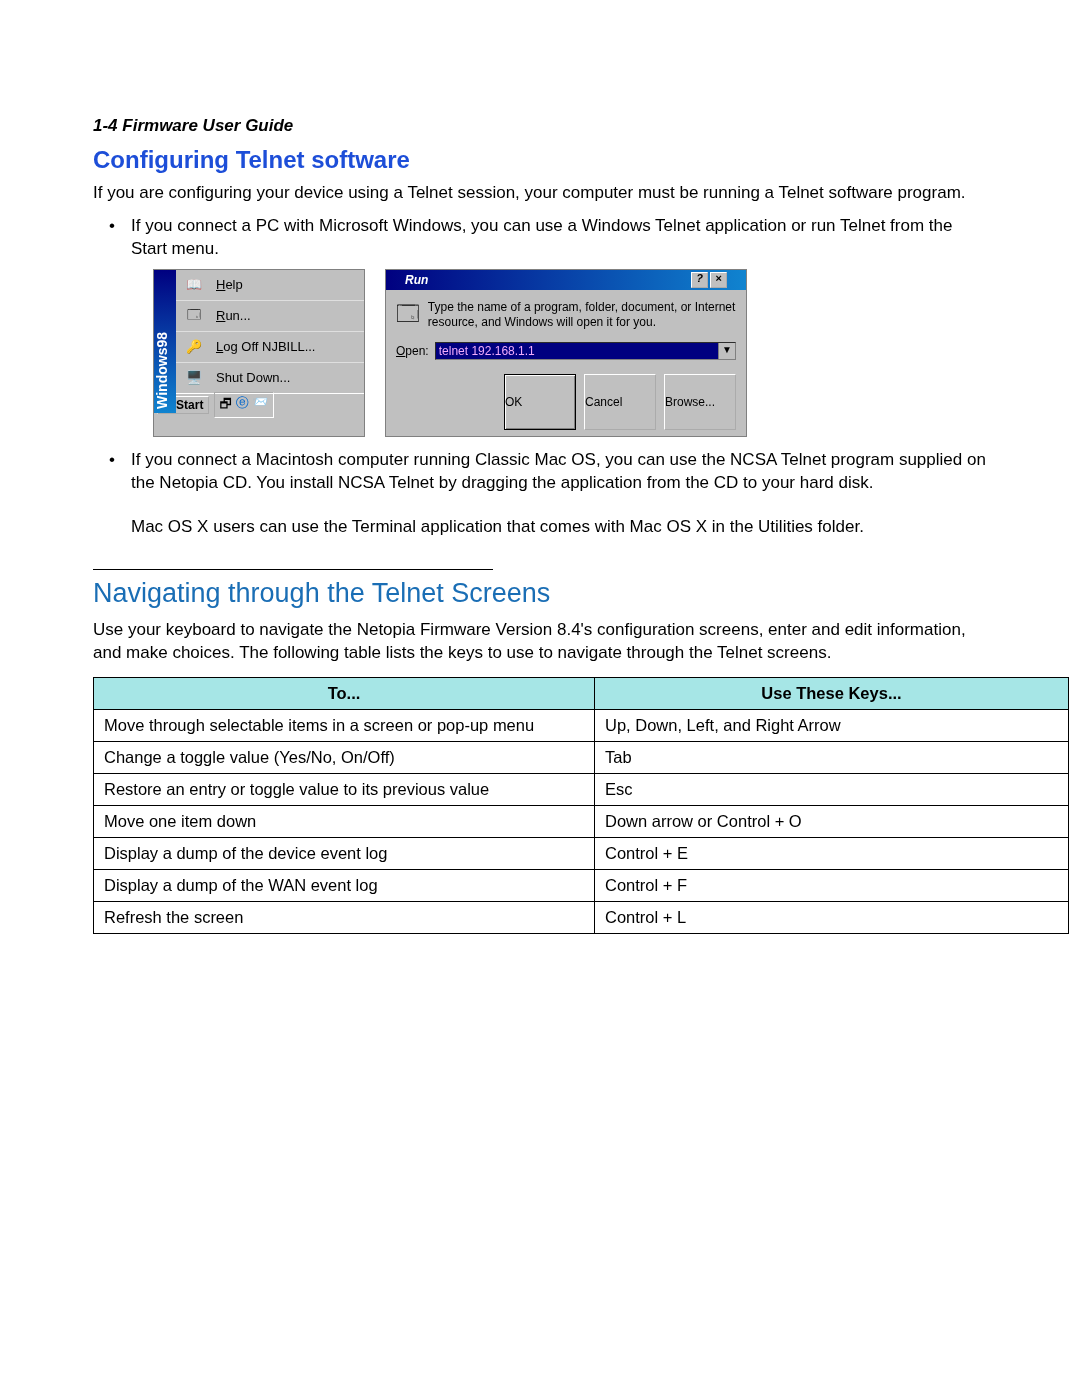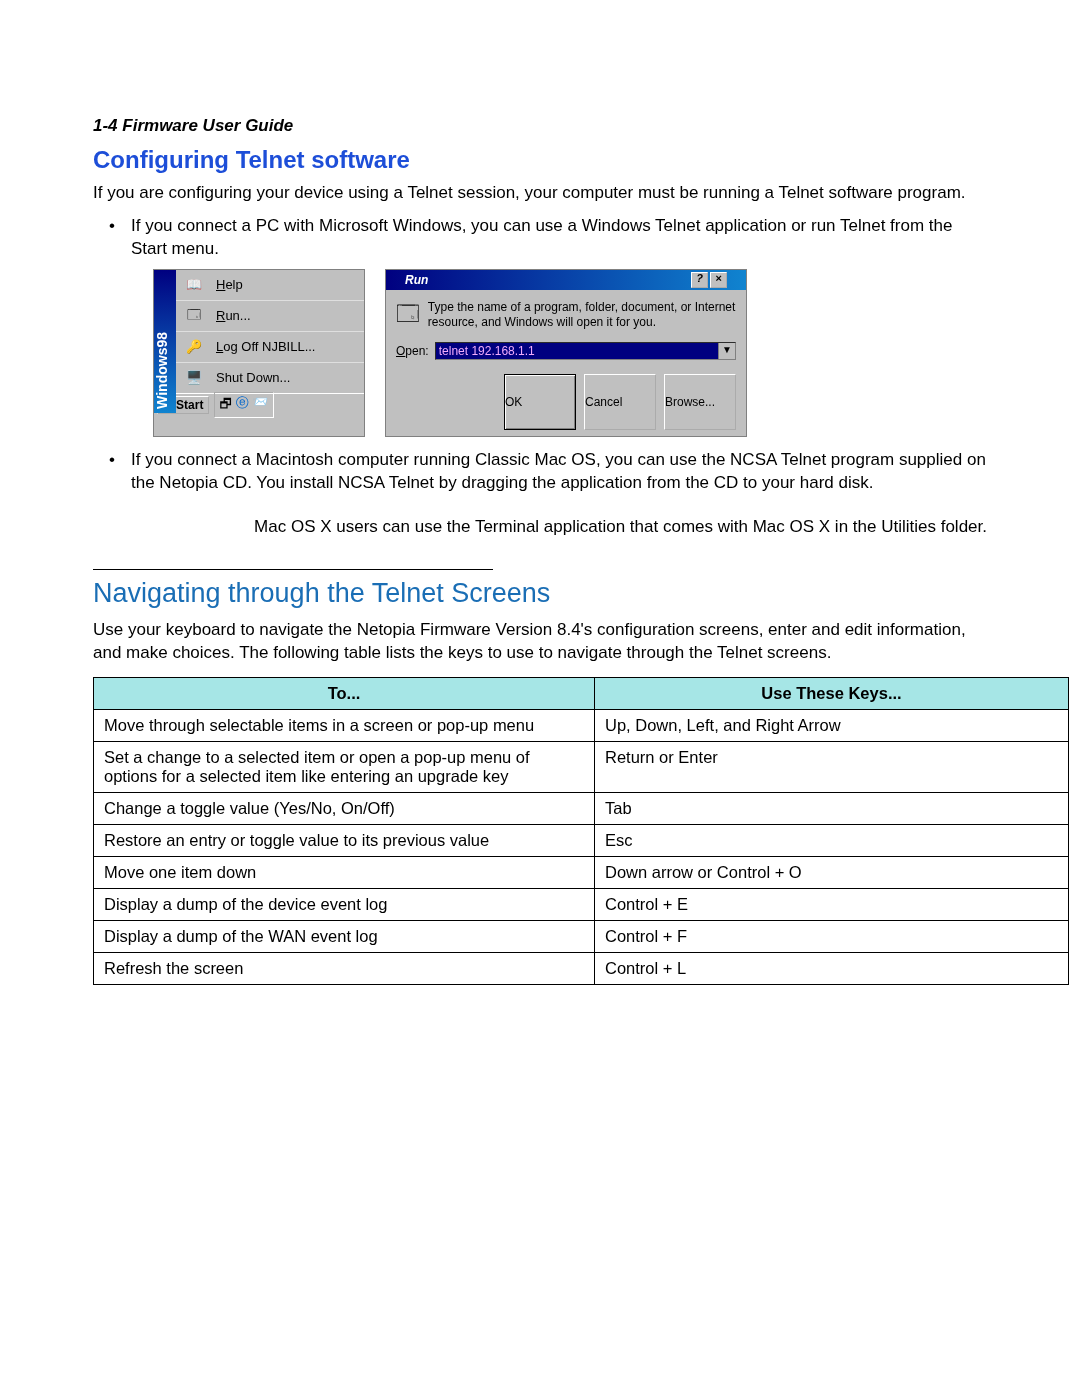--- a/index.html
+++ b/index.html
@@ -226,21 +226,21 @@
     font-weight: bold;
     padding: 6px 4px;
     border: 1px solid #000;
   }
   table.keys td {
     border: 1px solid #000;
     padding: 6px 10px;
     vertical-align: top;
   }
   table.keys th:first-child, table.keys td:first-child { width: 480px; }
-  .sub-after-bullet { margin-left: 38px; line-height: 1.35; margin-top: 21px; text-align: right;}
+  .sub-after-bullet { margin-left: 38px; line-height: 1.35; margin-top: 21px;}
 </style>
 </head>
 <body>
 
 <div class="page">
   <div class="header-line">1-4  Firmware User Guide</div>
 
   <h2 class="green">Configuring Telnet software</h2>
   <p class="body">If you are configuring your device using a Telnet session, your computer must be running a Telnet software program.</p>
 
@@ -329,24 +329,20 @@
         <th>To...</th>
         <th>Use These Keys...</th>
       </tr>
     </thead>
     <tbody id="keys-body">
         <tr>
           <td>Move through selectable items in a screen or pop-up menu</td>
           <td>Up, Down, Left, and Right Arrow</td>
         </tr>
         <tr>
-          <td>Set a change to a selected item or open a pop-up menu of options for a selected item like entering an upgrade key</td>
-          <td>Return or Enter</td>
-        </tr>
-        <tr>
           <td>Change a toggle value (Yes/No, On/Off)</td>
           <td>Tab</td>
         </tr>
         <tr>
           <td>Restore an entry or toggle value to its previous value</td>
           <td>Esc</td>
         </tr>
         <tr>
           <td>Move one item down</td>
           <td>Down arrow or Control + O</td>

